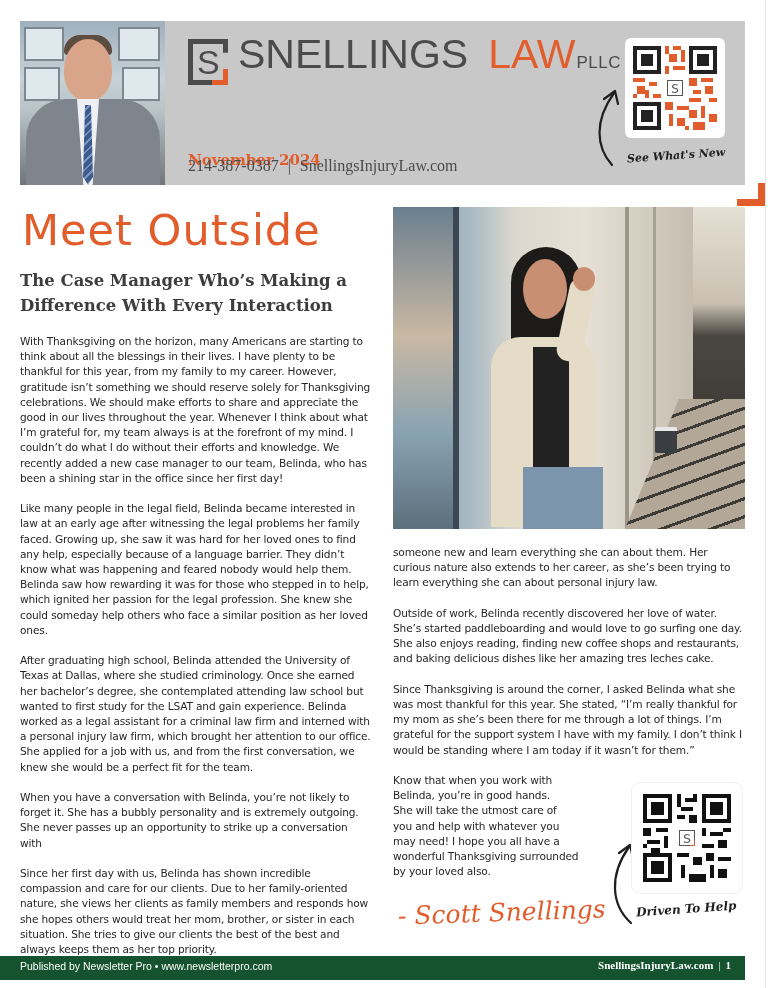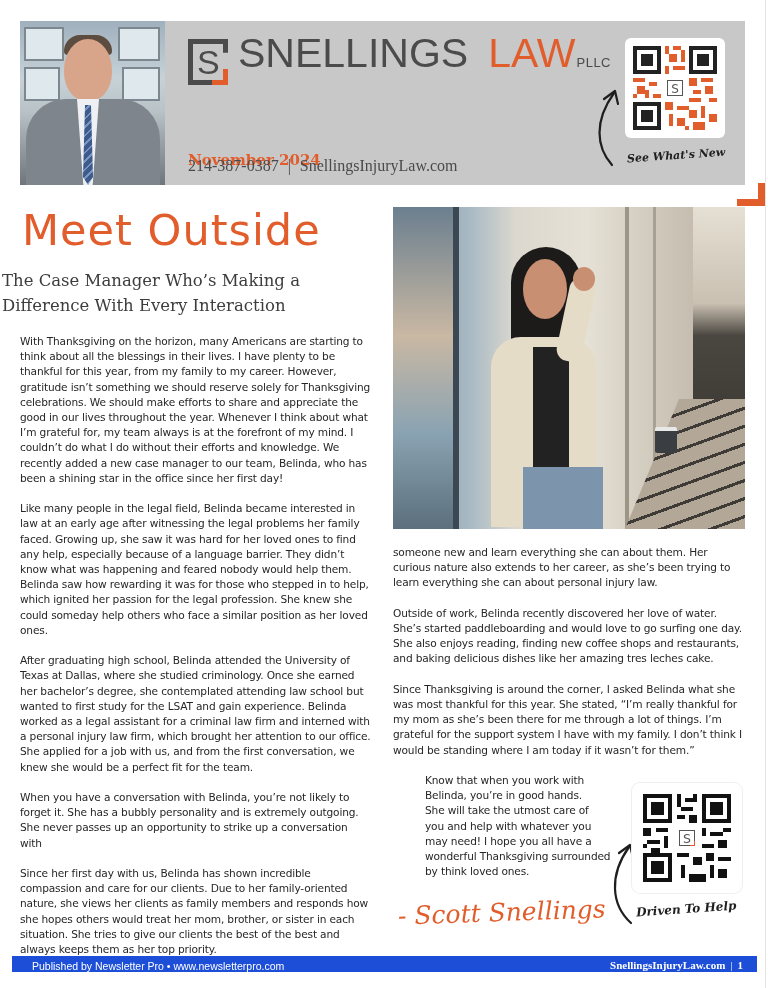--- a/index.html
+++ b/index.html
@@ -19,34 +19,34 @@
     .header-photo .shirt { position: absolute; left: 57px; top: 78px; width: 22px; height: 90px; background: #eef0f3; clip-path: polygon(0 0,100% 0,70% 100%,30% 100%); }
     .header-photo .tie { position: absolute; left: 63px; top: 84px; width: 10px; height: 80px; background: repeating-linear-gradient(135deg,#3d5a8c 0 4px,#7b95c0 4px 6px); clip-path: polygon(20% 0,80% 0,100% 90%,50% 100%,0 90%); }
 
     .logo { position: absolute; left: 168px; top: 14px; height: 50px; display: flex; align-items: flex-end; }
     .logo-box { position: relative; width: 40px; height: 46px; }
     .logo-box .frame { position: absolute; left: 0; top: 0; width: 40px; height: 46px; border: 5px solid #4b4b4b; clip-path: polygon(0 0,100% 0,100% 30%,70% 30%,70% 70%,100% 70%,100% 100%,0 100%); }
     .logo-box .corner { position: absolute; right: 0; bottom: 0; width: 16px; height: 16px; border-right: 5px solid #e25d2c; border-bottom: 5px solid #e25d2c; }
     .logo-box .s { position: absolute; left: 9px; top: 3px; font-family: "Liberation Sans", sans-serif; font-size: 34px; color: #4b4b4b; line-height: 40px; }
     .logo-text { margin-left: 10px; font-family: "Liberation Sans", sans-serif; font-size: 41px; line-height: 44px; letter-spacing: 0px; color: #4b4b4b; white-space: nowrap; }
     .logo-text .law { color: #e25d2c; margin-left: 20px; }
-    .logo-text .pllc { font-size: 13px; color: #4b4b4b; margin-left: 1px; letter-spacing: 0.5px; }
+    .logo-text .pllc { font-size: 17px; color: #4b4b4b; margin-left: 1px; letter-spacing: 0.5px; }
 
     .issue { position: absolute; left: 168px; top: 105px; font-family: "DejaVu Serif", serif; font-weight: bold; font-size: 15px; color: #e25d2c; margin-top: 25px; }
     .contact { position: absolute; left: 168px; top: 136px; font-family: "Liberation Serif", serif; font-size: 16px; color: #4a4a4a; white-space: nowrap; }
 
     .qr-card { position: absolute; left: 605px; top: 17px; width: 100px; height: 100px; background: #ffffff; border-radius: 6px; }
     .qr { position: absolute; left: 8px; top: 8px; width: 84px; height: 84px; }
     .qr-caption { position: absolute; font-family: "DejaVu Serif", serif; font-style: italic; font-weight: bold; font-size: 11px; color: #1e1e1e; white-space: nowrap; transform: rotate(-4deg); }
     .arrow { position: absolute; }
     .corner-mark { position: absolute; left: 717px; top: 162px; width: 28px; height: 23px; border-right: 7px solid #e25d2c; border-bottom: 7px solid #e25d2c; }
 
     
     .title { position: absolute; left: 22px; top: 205px; font-family: "DejaVu Sans", sans-serif; font-size: 43px; font-weight: normal; color: #e25d2c; letter-spacing: 1px; white-space: nowrap; }
-    .subtitle { position: absolute; left: 2px; top: 268px; width: 360px; font-family: "DejaVu Serif", serif; font-weight: normal; font-size: 16.5px; line-height: 25px; color: #3d3d3d; }
+    .subtitle { position: absolute; left: 20px; top: 268px; width: 360px; font-family: "DejaVu Serif", serif; font-weight: bold; font-size: 16.5px; line-height: 25px; color: #3d3d3d; }
     .col-left { position: absolute; left: 20px; top: 334px; width: 352px; }
     .col-right { position: absolute; left: 393px; top: 545px; width: 352px; }
     p.body { font-family: "DejaVu Sans", sans-serif; font-size: 10.6px; line-height: 15.2px; color: #262626; margin-bottom: 15.2px; letter-spacing: -0.15px; }
 
     
     .belinda-photo { position: absolute; left: 393px; top: 207px; width: 352px; height: 322px; overflow: hidden;
       background: linear-gradient(90deg, #7d8f9c 0%, #a9bac4 22%, #dcd8cf 35%, #e6e1d6 55%, #cfc8bb 75%, #b8ada0 100%); }
     .belinda-photo .pane { position: absolute; top: 0; bottom: 0; }
     .belinda-photo .floor { position: absolute; right: 0; bottom: 0; width: 120px; height: 130px; background: repeating-linear-gradient(160deg, #b3a898 0 14px, #3e3a35 14px 17px); clip-path: polygon(45% 0,100% 0,100% 100%,0 100%); }
     .belinda-photo .hair { position: absolute; left: 118px; top: 40px; width: 70px; height: 150px; border-radius: 35px 35px 10px 10px; background: #1d1a1a; }
@@ -57,21 +57,21 @@
     .belinda-photo .arm { position: absolute; left: 170px; top: 70px; width: 26px; height: 85px; background: #e5dcc8; border-radius: 12px; transform: rotate(12deg); }
     .belinda-photo .hand { position: absolute; left: 180px; top: 60px; width: 22px; height: 24px; border-radius: 50%; background: #c88f72; }
     .belinda-photo .cup { position: absolute; left: 262px; top: 220px; width: 22px; height: 26px; background: #3a3d42; border-radius: 2px; border-top: 4px solid #e8e8e8; }
 
     
     .signature { position: absolute; left: 398px; top: 898px; font-family: "DejaVu Serif", serif; font-style: italic; font-size: 25px; color: #e25d2c; white-space: nowrap; transform: rotate(-2deg); }
     .qr-card2 { position: absolute; left: 632px; top: 783px; width: 110px; height: 110px; background: #ffffff; border-radius: 8px; box-shadow: 0 0 0 1px #efefef; }
     .qr2 { position: absolute; left: 11px; top: 11px; width: 88px; height: 88px; }
 
     
-    .footer { position: absolute; left: 12px; top: 956px; width: 745px; height: 16px; background: #1d4ed8; }
+    .footer { position: absolute; left: 0; top: 956px; width: 745px; height: 24px; background: #14532d; }
     .footer-left { position: absolute; left: 20px; top: 4px; font-family: "Liberation Sans", sans-serif; font-size: 10.5px; color: #ffffff; white-space: nowrap; }
     .footer-right { position: absolute; right: 14px; top: 3px; font-family: Liberation Serif, serif; font-weight: bold; font-size: 11px; color: #ffffff; white-space: nowrap; }
     .footer-right .sep { font-weight: normal; margin: 0 5px; }
   </style>
 </head>
 <body>
 
 <div class="right-edge"></div>
 
 <div class="header">
@@ -192,28 +192,28 @@
   <div class="jeans"></div>
   <div class="arm"></div>
   <div class="hand"></div>
   <div class="cup"></div>
 </div>
 
 <div class="col-right">
   <p class="body">someone new and learn everything she can about them. Her curious nature also extends to her career, as she’s been trying to learn everything she can about personal injury law.</p>
   <p class="body">Outside of work, Belinda recently discovered her love of water. She’s started paddleboarding and would love to go surfing one day. She also enjoys reading, finding new coffee shops and restaurants, and baking delicious dishes like her amazing tres leches cake.</p>
   <p class="body">Since Thanksgiving is around the corner, I asked Belinda what she was most thankful for this year. She stated, “I’m really thankful for my mom as she’s been there for me through a lot of things. I’m grateful for the support system I have with my family. I don’t think I would be standing where I am today if it wasn’t for them.”</p>
-  <p class="body" style="width:210px;margin-left:32px;">
+  <p class="body" style="width:210px;">
     <span>Know that when you work with</span><br>
     <span>Belinda, you’re in good hands.</span><br>
     <span>She will take the utmost care of</span><br>
     <span>you and help with whatever you</span><br>
     <span>may need! I hope you all have a</span><br>
     <span>wonderful Thanksgiving surrounded</span><br>
-    <span>by think loved ones.</span>
+    <span>by your loved also.</span>
   </p>
 </div>
 
 <div class="signature">- Scott Snellings</div>
 
 <svg class="arrow" style="left:605px;top:835px;" width="34" height="92" viewBox="0 0 34 92">
   <path d="M26 88 C6 70 4 40 24 12" fill="none" stroke="#1e1e1e" stroke-width="2.2" stroke-linecap="round"></path>
   <path d="M14 18 L25 10 L28 23" fill="none" stroke="#1e1e1e" stroke-width="2.2" stroke-linecap="round" stroke-linejoin="round"></path>
 </svg>
 

